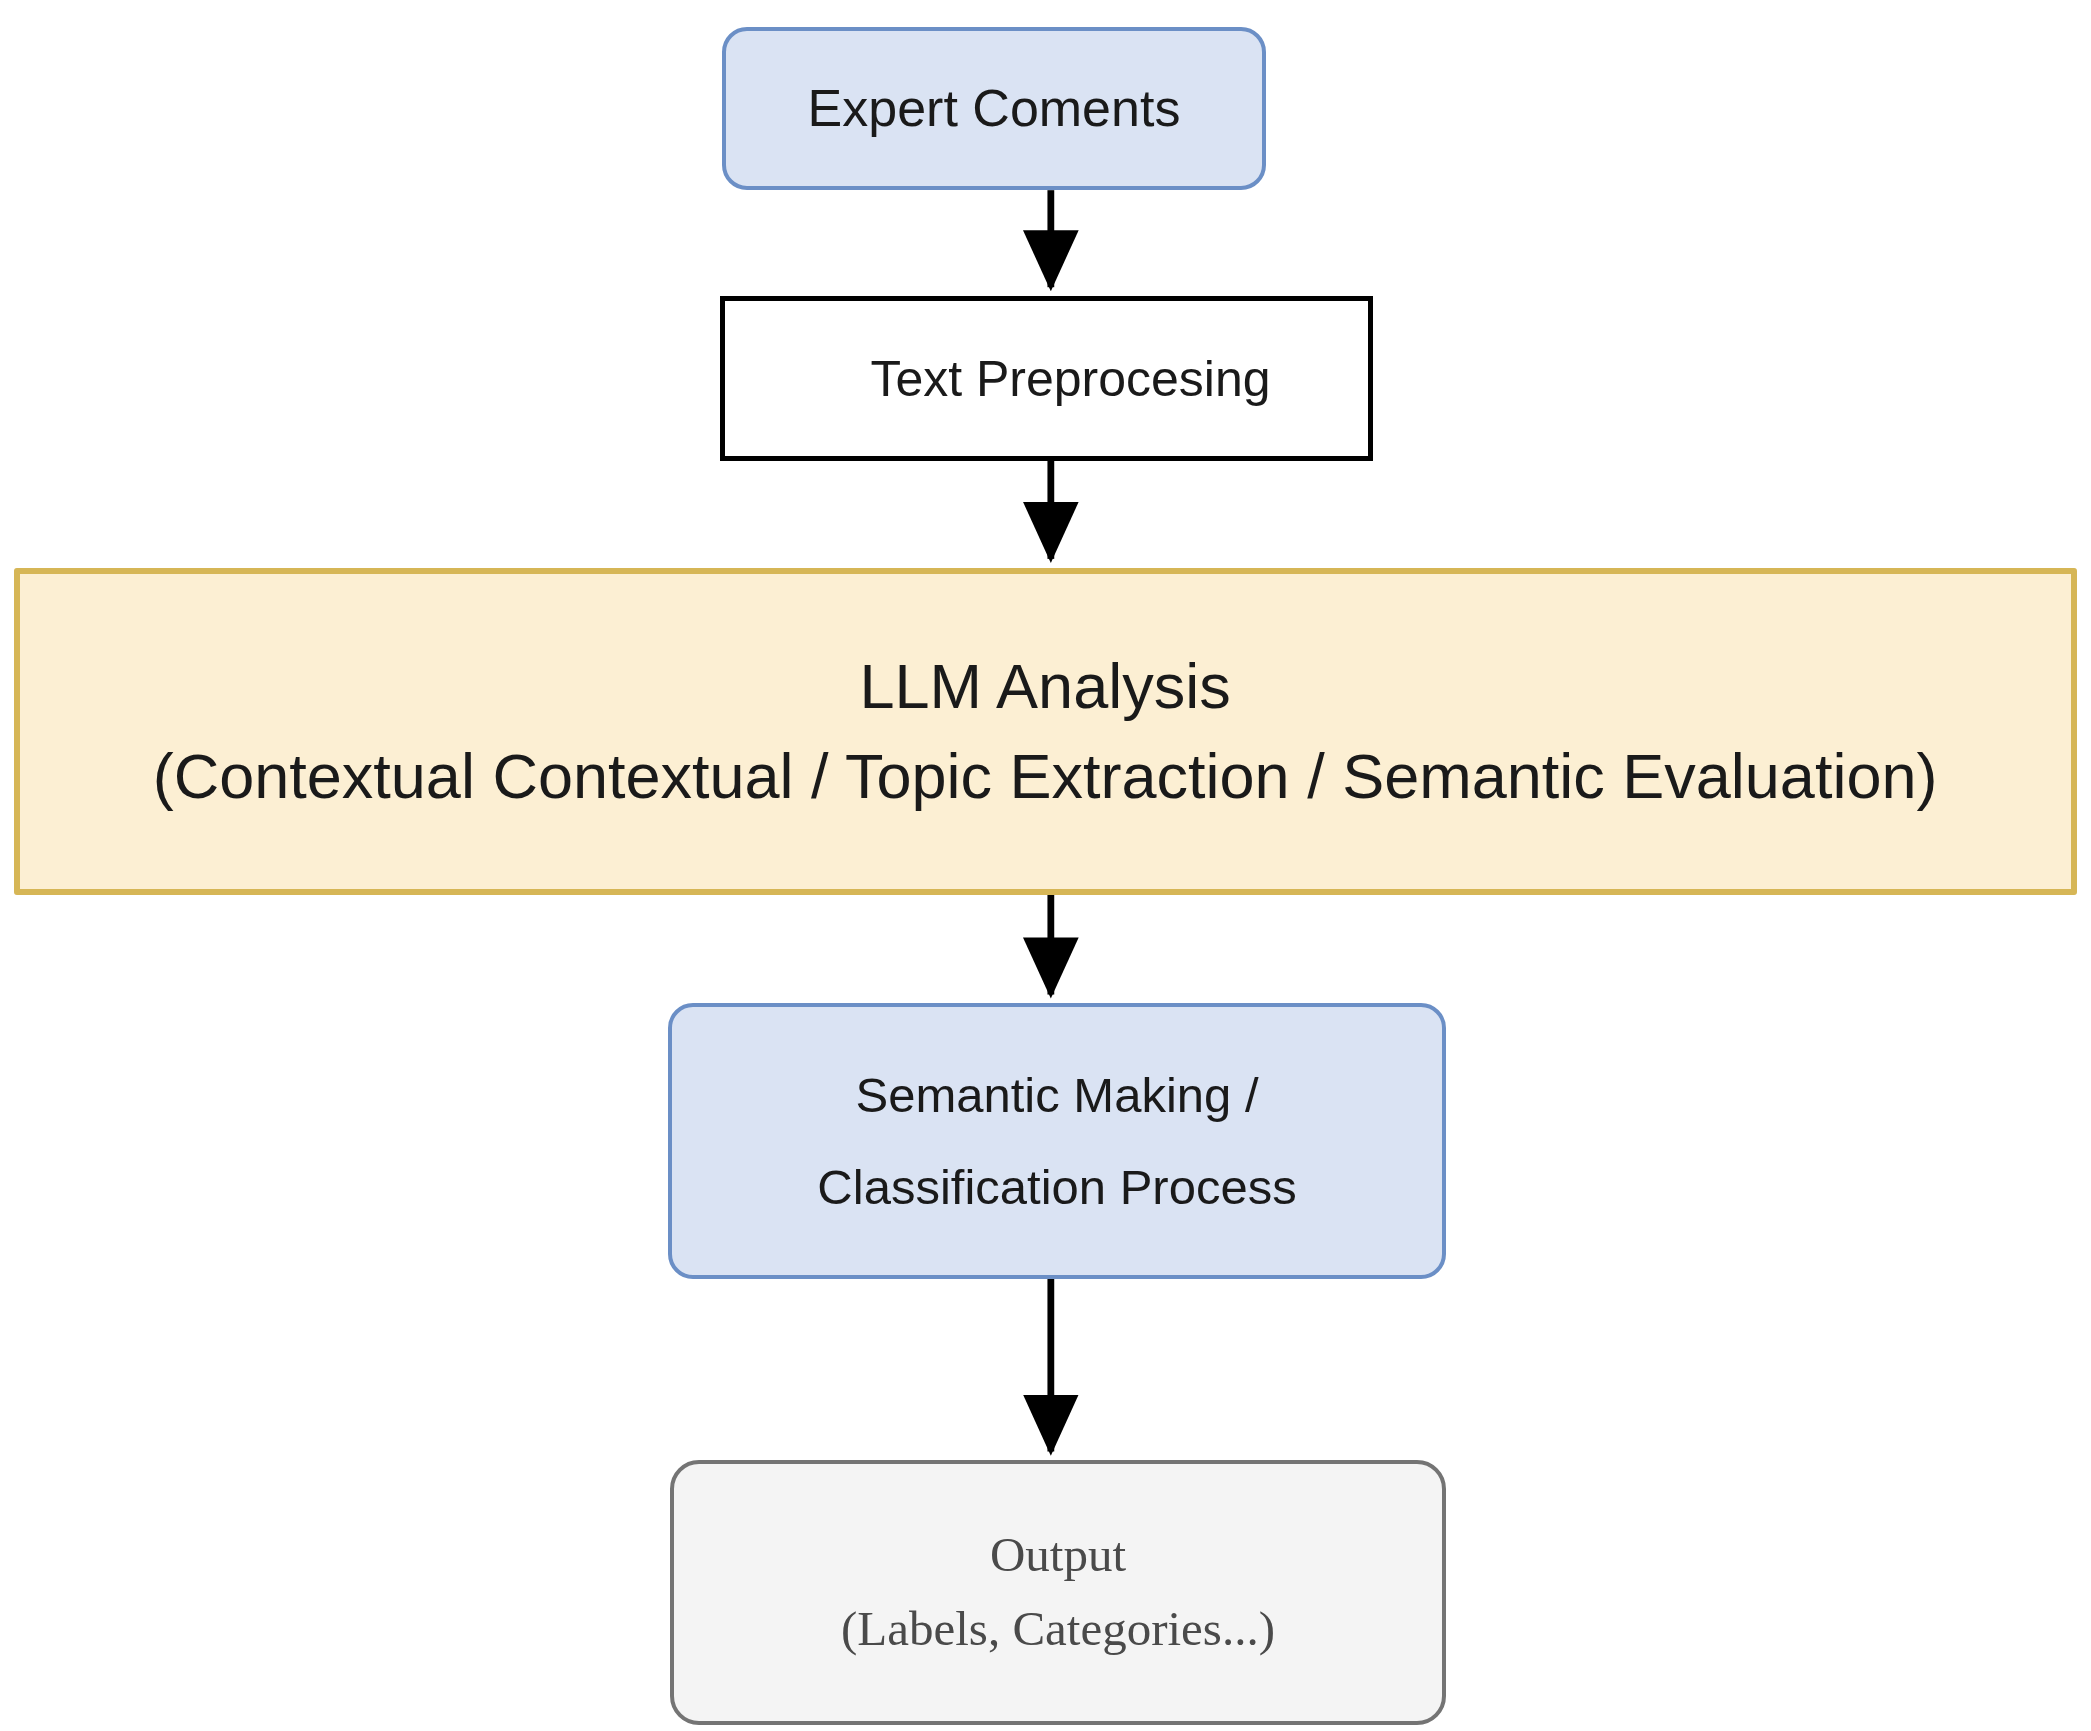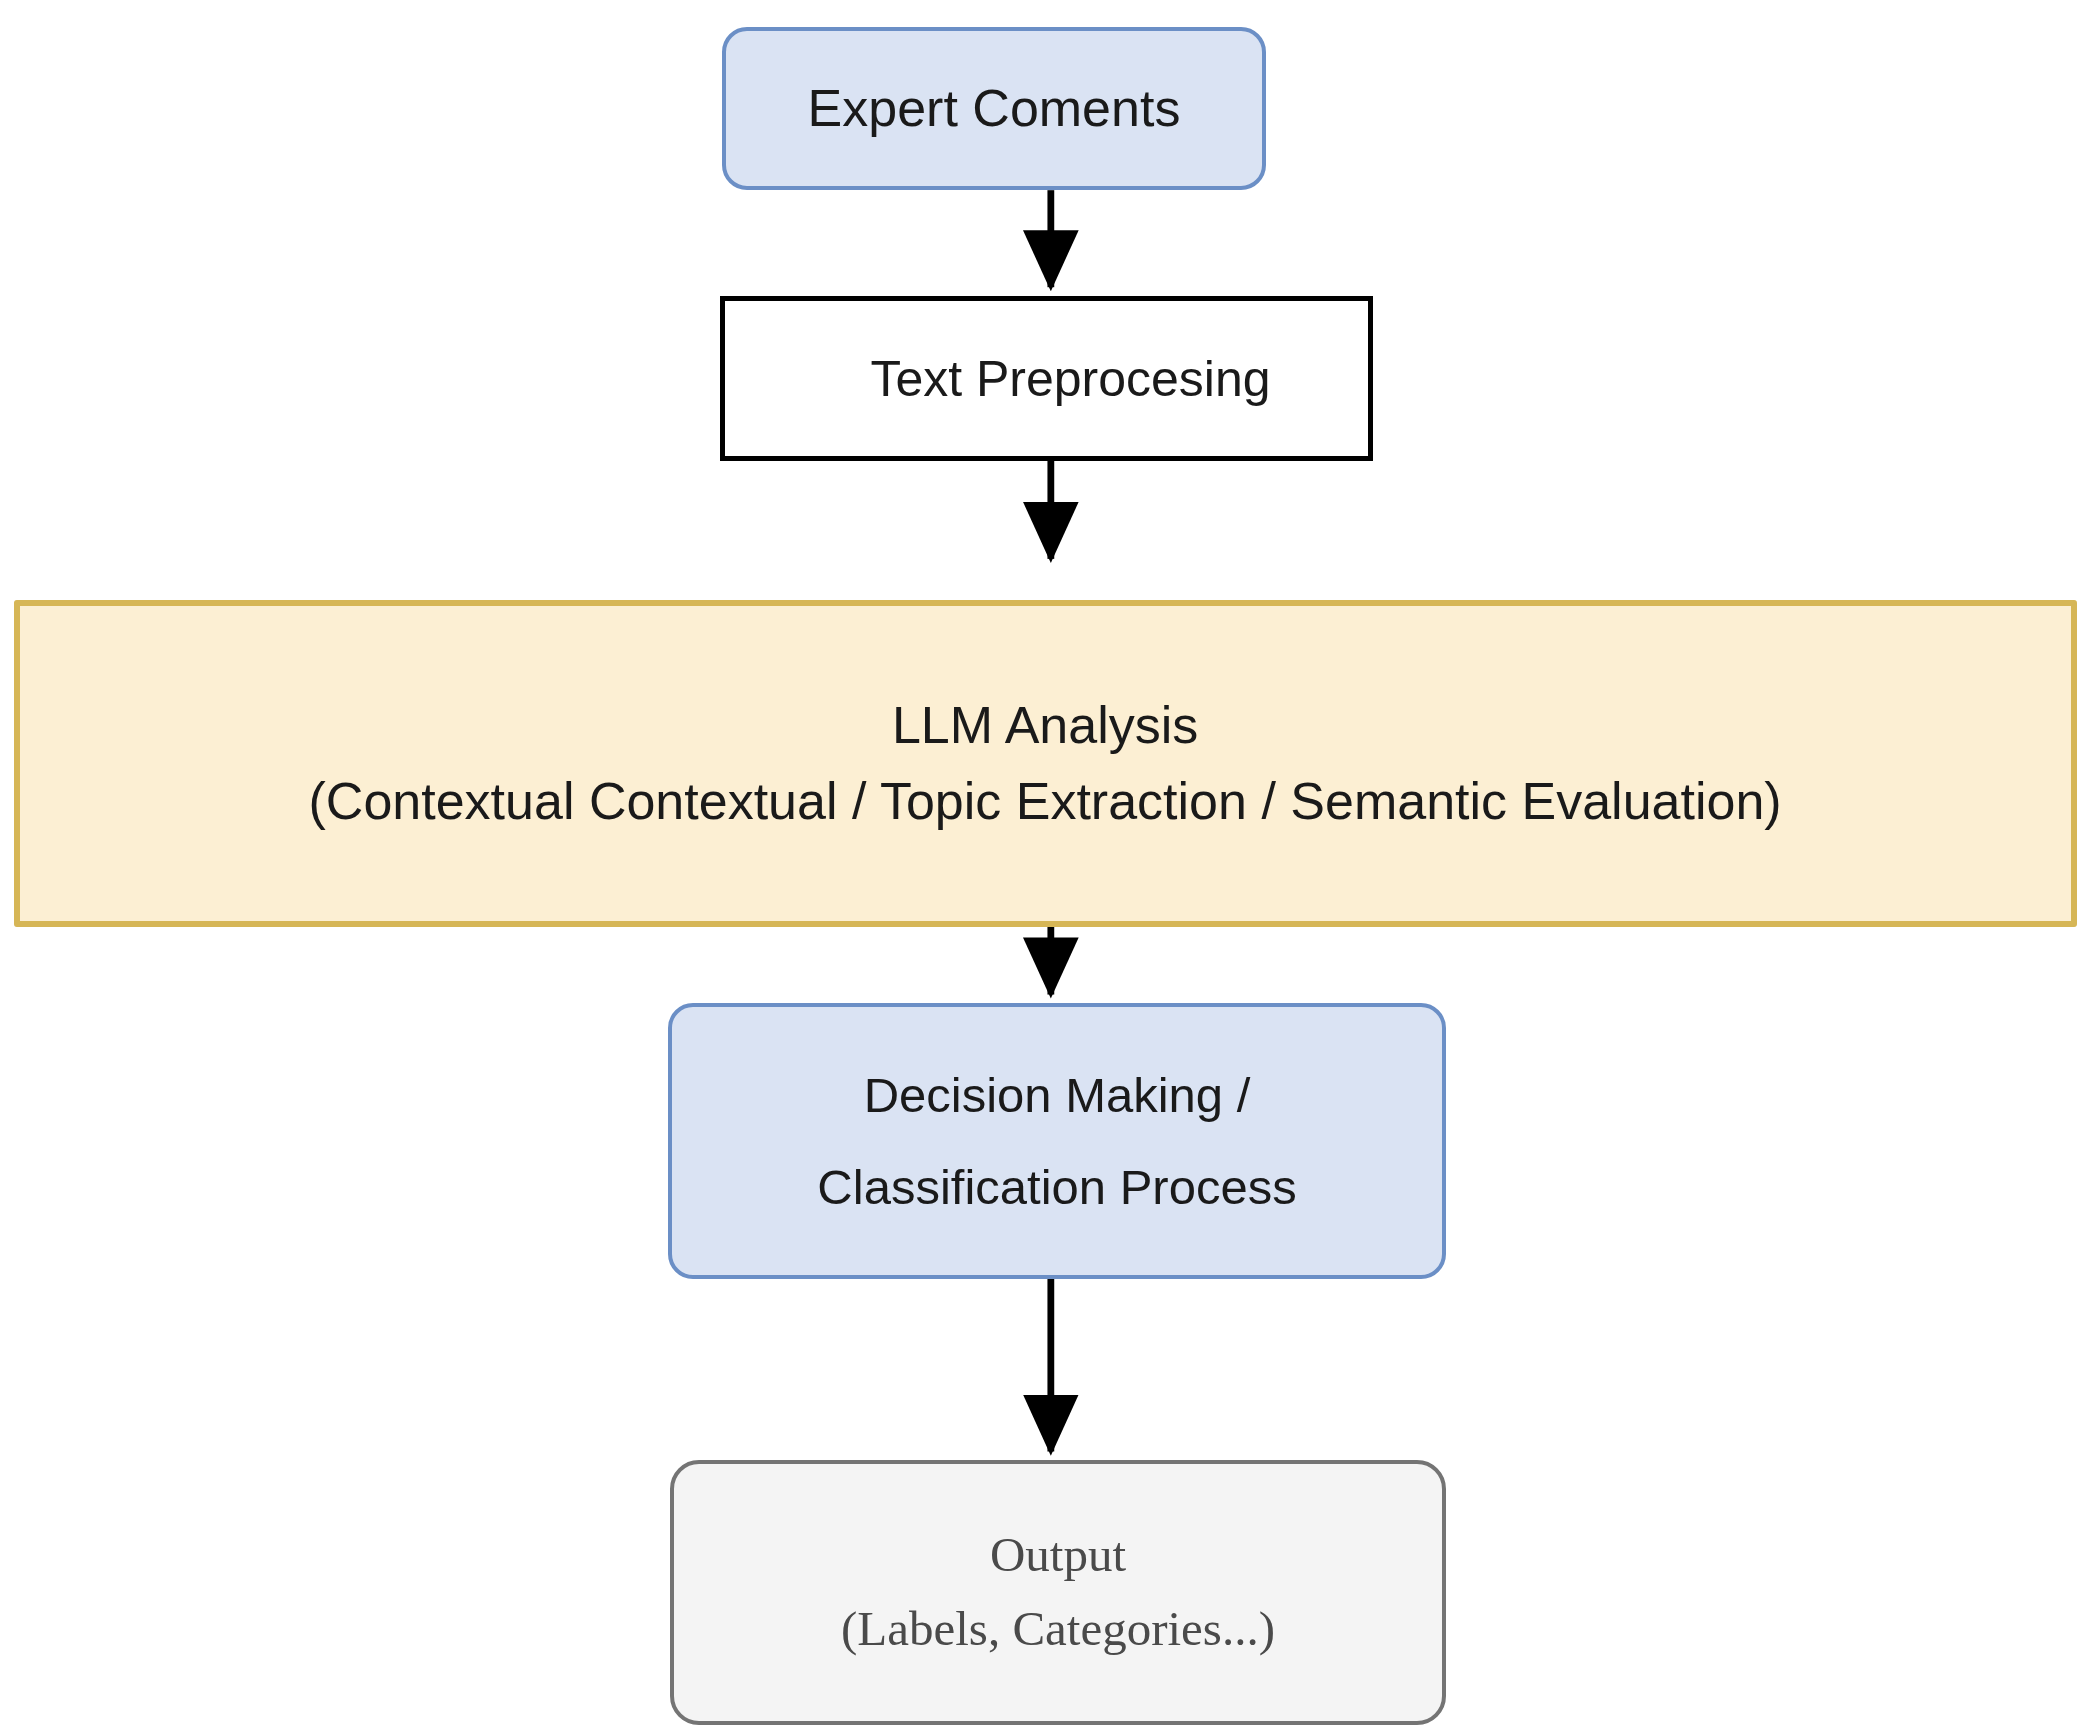--- a/index.html
+++ b/index.html
@@ -64,23 +64,23 @@
     width: 544px; height: 163px;
     font-size: 52px;
   }
   #node-text-preprocessing {
     left: 720px;  top: 296px;
     width: 653px; height: 165px;
     font-size: 50px;
     padding-left: 48px;
   }
   #node-llm-analysis {
-    left: 13.6px;   top: 600px;
+    left: 13.6px;   top: 568px;
     width: 2063px; height: 327px;
-    font-size: 52px;
+    font-size: 63px;
   }
   #node-llm-analysis .line + .line { margin-top: 9.7px; }
   #node-decision {
     left: 668px;  top: 1003px;
     width: 778px; height: 276px;
     font-size: 49px;
   }
   #node-decision .line + .line { margin-top: 29px; }
   #node-output {
     left: 670px;  top: 1460px;
@@ -136,21 +136,21 @@
   <div id="node-text-preprocessing" class="node node--plain">
     <span class="line">Text Preprocesing</span>
   </div>
 
   <div id="node-llm-analysis" class="node node--yellow">
     <span class="line">LLM Analysis</span>
     <span class="line">(Contextual Contextual / Topic Extraction / Semantic Evaluation)</span>
   </div>
 
   <div id="node-decision" class="node node--blue">
-    <span class="line">Decision Making /</span>
+    <span class="line">Semantic Making /</span>
     <span class="line">Classification Process</span>
   </div>
 
   <div id="node-output" class="node node--grey">
     <span class="line">Output</span>
     <span class="line">(Labels, Categories...)</span>
   </div>
 
 </div>
 

